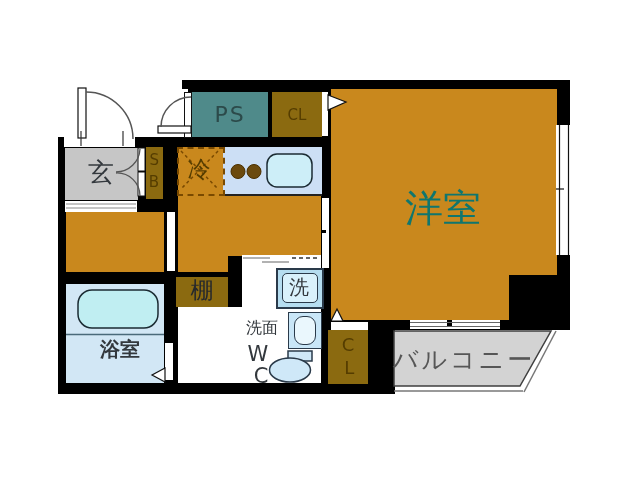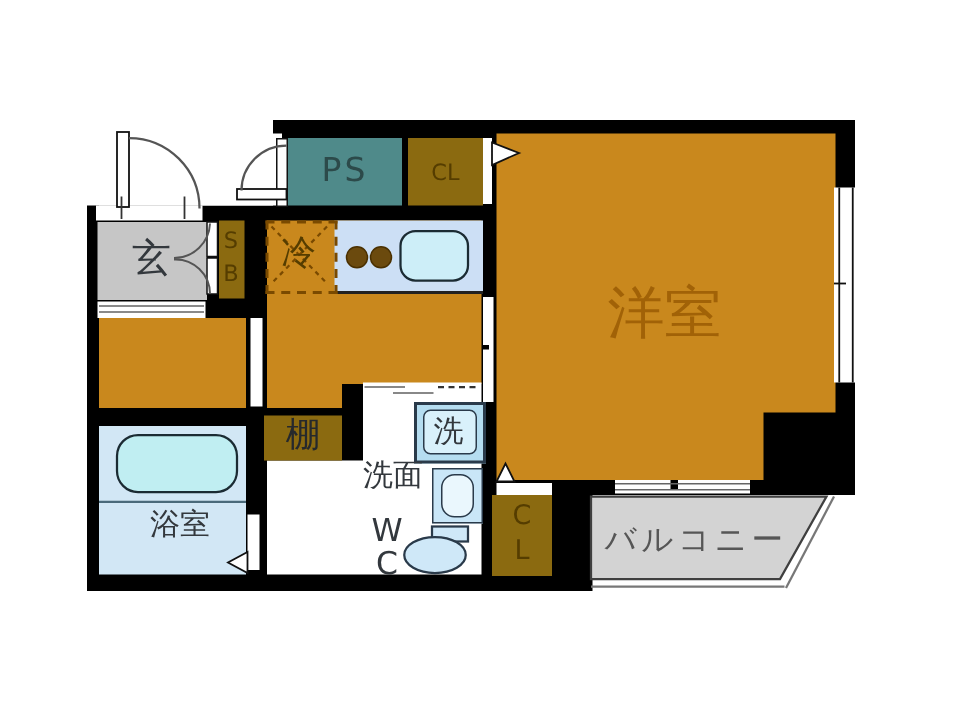--- a/index.html
+++ b/index.html
@@ -1,20 +1,20 @@
 <!DOCTYPE html>
 <html><head>
 <meta charset="utf-8">
 <style>
   html,body{margin:0;padding:0;background:#fff;}
   #stage{position:relative;width:640px;height:480px;background:#ffffff;overflow:hidden;
          font-family:"DejaVu Sans","Liberation Sans",sans-serif;}
   .abs{position:absolute;}
   .wall{position:absolute;background:#000;}
-  .lbl{position:absolute;transform:translate(-50%,-50%);white-space:pre-line;text-align:center;
+  .lbl{position:absolute;transform:translate(-50%,-50%);white-space:pre-line;text-align:right;
        line-height:1.2;user-select:none;}
   .lbl-dark{color:#33383d;}
   .lbl-brown{color:#553d00;}
   #svgo{position:absolute;left:0;top:0;pointer-events:none;}
 </style>
 </head>
 <body>
 
 <div id="stage">
 
@@ -137,26 +137,26 @@
       <polygon points="165,368 165,382 152,375"></polygon>
     </g>
   </svg>
 
   <div class="lbl lbl-dark" style="left:101px;top:173px;font-size:26px;">玄</div>
   <div class="lbl lbl-brown" style="left:154px;top:172px;font-size:15px;line-height:1.45;">S
 B</div>
   <div class="lbl" style="left:230px;top:115px;font-size:22px;color:#2C4A4A;letter-spacing:2px;">PS</div>
   <div class="lbl lbl-brown" style="left:297px;top:115px;font-size:15px;">CL</div>
   <div class="lbl lbl-brown" style="left:199px;top:170px;font-size:23px;">冷</div>
-  <div class="lbl" style="left:443px;top:209px;font-size:38px;color:#a16207;line-height:1.15;">
+  <div class="lbl" style="left:443px;top:209px;font-size:38px;color:#0f766e;line-height:1.15;">
     <span>洋室</span><br>
   </div>
   <div class="lbl" style="left:202px;top:291px;font-size:23px;color:#26292C;">棚</div>
   <div class="lbl lbl-dark" style="left:299px;top:287px;font-size:20px;">洗</div>
-  <div class="lbl lbl-dark" style="left:262px;top:316px;font-size:20px;">洗面</div>
+  <div class="lbl lbl-dark" style="left:262px;top:328px;font-size:16px;font-family:Liberation Serif, serif;">洗面</div>
   <div class="lbl lbl-dark" style="left:258px;top:365px;font-size:21px;line-height:1.05;">W
 C</div>
-  <div class="lbl lbl-dark" style="left:120px;top:349px;font-size:20px;">浴室</div>
+  <div class="lbl lbl-dark" style="left:120px;top:349px;font-size:20px;font-weight:bold;">浴室</div>
   <div class="lbl lbl-brown" style="left:348px;top:356px;font-size:18px;line-height:1.25;">C
 L</div>
-  <div class="lbl" style="left:464px;top:360px;font-size:21px;color:#565656;letter-spacing:3px;">バルコニー</div>
+  <div class="lbl" style="left:464px;top:360px;font-size:25px;color:#565656;letter-spacing:3px;">バルコニー</div>
 
 </div>
 
 </body></html>

